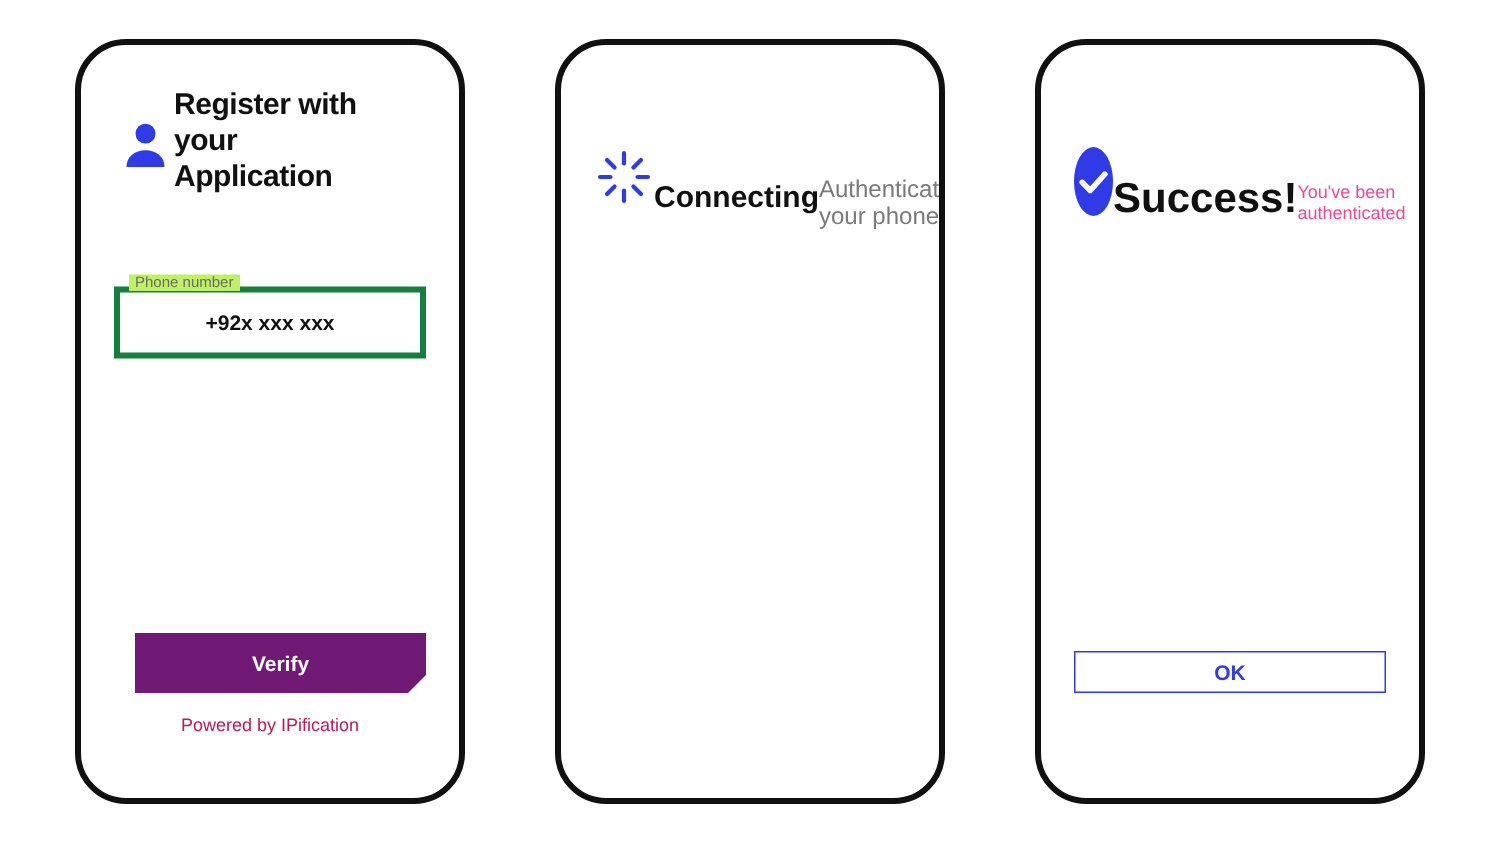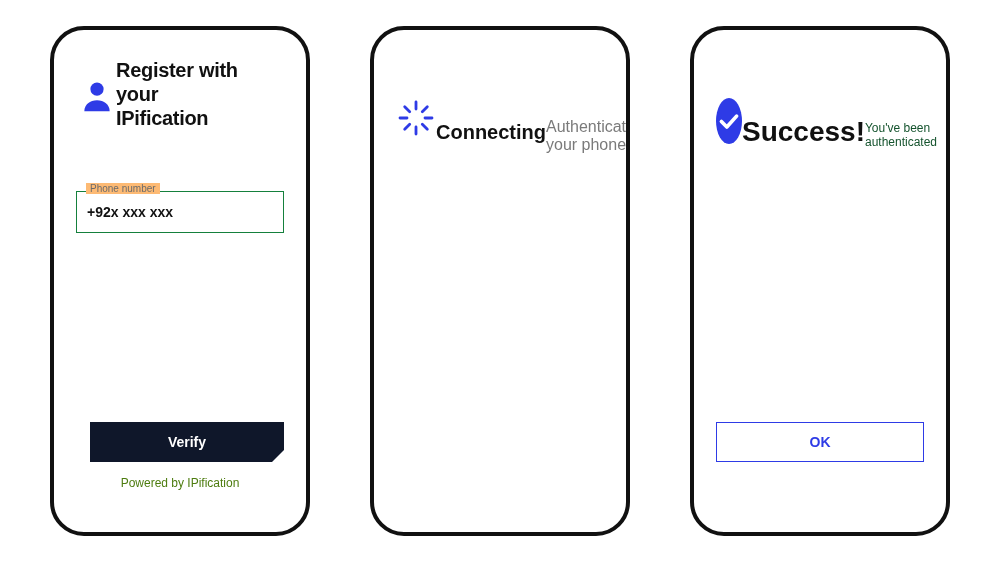--- a/index.html
+++ b/index.html
@@ -48,59 +48,60 @@
     }
 
     .phone-field {
       position: relative;
       margin-top: 55px;
     }
     .phone-field-label {
       position: absolute;
       top: -8px;
       left: 10px;
-      background: #fdba74;
+      background: #bef264;
       padding: 0 4px;
       font-size: 10px;
       color: #6b6b6b;
     }
     .phone-input {
       width: 100%;
-      border: 1px solid #15803d;
+      border: 4px solid #15803d;
       padding: 12px 10px;
       font-size: 14px;
       font-weight: 700;
       color: #111111;
       outline: none;
       font-family: inherit;
+      text-align: center;
     }
 
     .verify-btn {
       position: absolute;
       bottom: 70px;
       left: 36px;
       right: 22px;
       height: 40px;
-      background: #0f172a;
+      background: #701a75;
       color: #ffffff;
       border: none;
       font-size: 14px;
       font-weight: 600;
       cursor: pointer;
       clip-path: polygon(0 0, 100% 0, 100% 70%, calc(100% - 12px) 100%, 0 100%);
     }
 
     .powered-by {
       position: absolute;
       bottom: 42px;
       left: 0;
       right: 0;
       text-align: center;
       font-size: 12px;
-      color: #4d7c0f;
+      color: #be185d;
     }
 
     
     .centered-top {
       display: flex;
       flex-direction: row;
       align-items: center;
       margin-top: 40px;
     }
     .spinner {
@@ -131,29 +132,29 @@
       margin-bottom: 28px;
     }
     .success-title {
       font-size: 28px;
       font-weight: 800;
       color: #111111;
       margin-bottom: 6px;
     }
     .success-sub {
       font-size: 12px;
-      color: #14532d;
+      color: #ec4899;
     }
 
     .ok-btn {
       position: absolute;
       bottom: 70px;
       left: 22px;
       right: 22px;
-      height: 40px;
+      height: 28px;
       background: #ffffff;
       color: #2e3be6;
       border: 1.5px solid #2e3be6;
       font-size: 14px;
       font-weight: 700;
       cursor: pointer;
     }
   </style>
 </head>
 <body>
@@ -161,21 +162,21 @@
 <div class="phone-frame">
   <div class="screen1-top">
     <span class="person-icon">
       <svg viewBox="0 0 24 24" width="38" height="38" fill="#2e3be6">
         <circle cx="12" cy="7" r="4.2"></circle>
         <path d="M4 21c0-4.4 3.6-7 8-7s8 2.6 8 7v0H4z"></path>
       </svg>
     </span>
     <h1 class="register-title">
       <span>Register with your</span><br>
-      <span>IPification</span>
+      <span>Application</span>
     </h1>
   </div>
 
   <div class="phone-field">
     <span class="phone-field-label">Phone number</span>
     <input class="phone-input" type="text" value="+92x xxx xxx" style="">
   </div>
 
   <button class="verify-btn">Verify</button>
 

